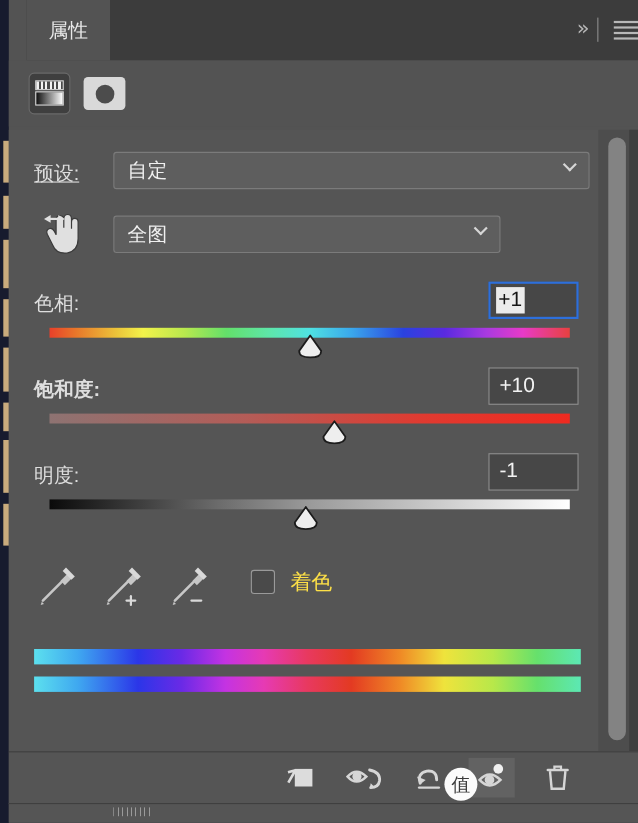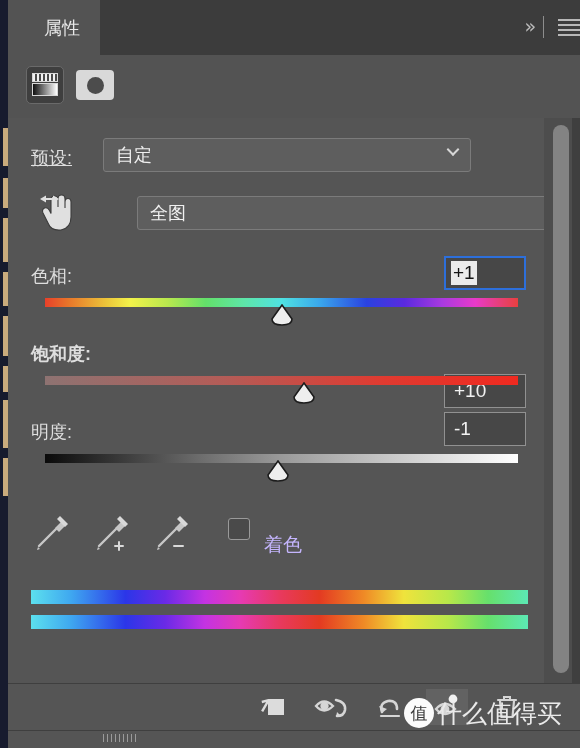--- a/index.html
+++ b/index.html
@@ -287,22 +287,22 @@
     position: absolute;
     left: 220px; top: 12px;
     width: 22px; height: 22px;
     background: #4a4a4a;
     border: 1px solid #9a9a9a;
     border-radius: 3px;
     box-sizing: border-box;
   }
   #colorize-label {
     position: absolute;
-    left: 256px; top: 26px;
-    color: #c4b5fd;
+    left: 256px; top: 10px;
+    color: #fde047;
     font-size: 19px;
     font-family: Liberation Mono, monospace;
   }
 
   
   .spectrum {
     position: absolute;
     left: 23px;
     width: 497px;
     height: 14px;
@@ -411,55 +411,55 @@
     </div>
     <div id="mask-thumb">
       <span class="dot"></span>
     </div>
   </div>
 
   <div id="content">
     <div id="content-inner">
 
       <div class="field-label" style="left:23px; top:28px;text-decoration:underline;">预设:</div>
-      <div class="combo" style="left:95px; top:20px; width:368px;">
+      <div class="combo" style="left:95px; top:20px; width:433px;">
         <span class="val">自定</span>
         <span class="chev"></span>
       </div>
 
       <div id="hand-icon" style="top:72px;">
         <svg width="44" height="46" viewBox="0 0 44 46">
           <g fill="#e0e0e0" stroke="#3c3c3c" stroke-width="1.1">
             <path d="M15 18 L15 10 Q15 6 18.5 6 Q22 6 22 10 L22 17 L22 9 Q22 5 25.5 5 Q29 5 29 9 L29 18 L29 12 Q29 8.5 32 8.5 Q35 8.5 35 12 L35 27 Q35 38 25 40 Q15 41 12 33 L7 23 Q5.5 19.5 8.5 18 Q11.5 16.8 13.5 20.5 L15 23.5 Z"></path>
           </g>
           <g fill="#e0e0e0">
             <path d="M4 9 L10 5.5 L10 12.5 Z"></path>
             <path d="M23 9 L17 5.5 L17 12.5 Z"></path>
             <rect x="9" y="8" width="9" height="2"></rect>
           </g>
         </svg>
       </div>
-      <div class="combo" style="left:95px; top:78px; width:441px;margin-left:34px;">
+      <div class="combo" style="left:95px; top:78px; width:352px;">
         <span class="val">全图</span>
         <span class="chev"></span>
       </div>
 
       <div class="field-label" style="left:23px; top:146px;">色相:</div>
       <div class="numbox focused" style="left:436px; top:138px;">
         <span class="num">+1</span>
       </div>
       <div class="slider-track track-hue" style="top:180px;"></div>
       <div class="thumb" style="left:261px; top:186px;">
         <svg width="26" height="22" viewBox="0 0 26 22">
           <path d="M13 1 L23 15 Q23 21 13 21 Q3 21 3 15 Z" fill="#eeeeee" stroke="#1c1c1c" stroke-width="1.6"></path>
         </svg>
       </div>
 
       <div class="field-label" style="left:23px; top:224px;font-weight:bold;">饱和度:</div>
-      <div class="numbox" style="left:436px; top:216px;margin-top:40px;">
+      <div class="numbox" style="left:436px; top:216px;">
         <span class="num">+10</span>
       </div>
       <div class="slider-track track-sat" style="top:258px;"></div>
       <div class="thumb" style="left:283px; top:264px;">
         <svg width="26" height="22" viewBox="0 0 26 22">
           <path d="M13 1 L23 15 Q23 21 13 21 Q3 21 3 15 Z" fill="#eeeeee" stroke="#1c1c1c" stroke-width="1.6"></path>
         </svg>
       </div>
 
       <div class="field-label" style="left:23px; top:302px;">明度:</div>
@@ -564,14 +564,13 @@
     </div>
   </div>
 
   <div id="gripbar">
     <div id="grip"></div>
   </div>
 </div>
 
 <div id="watermark">
   <div id="wm-logo">值</div>
-  <div id="wm-text">什么值得买</div>
 </div>
 
 </body></html>

